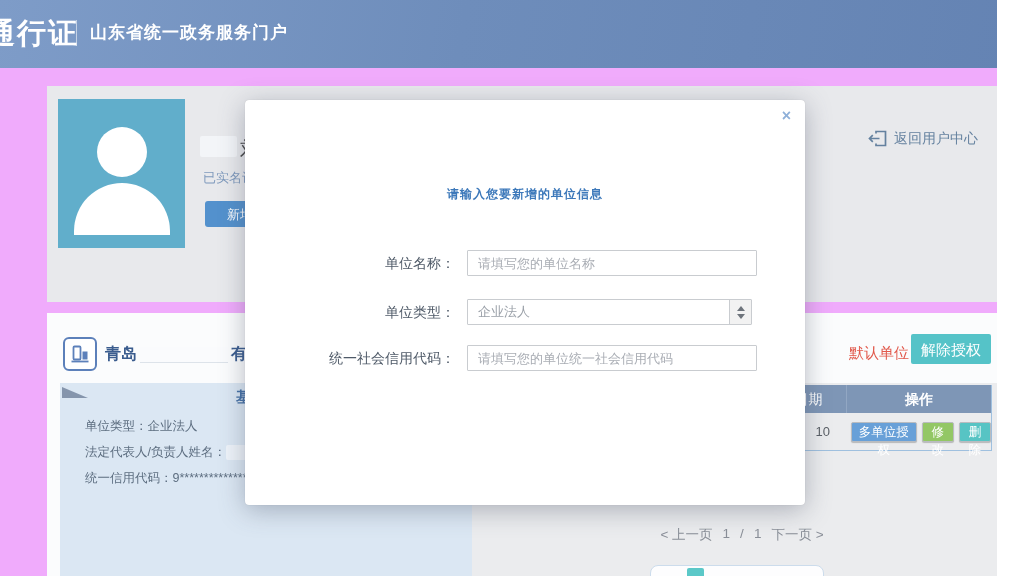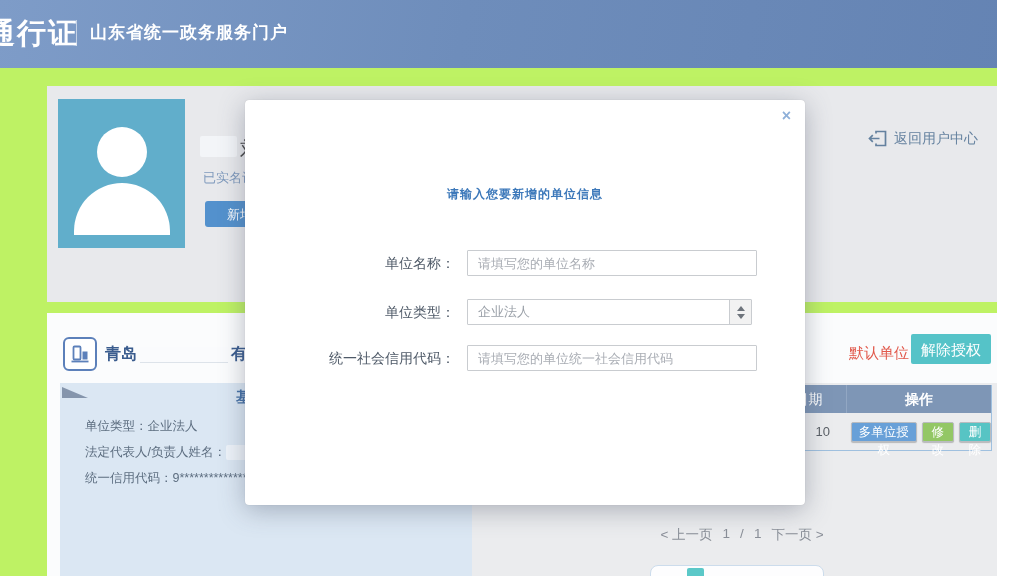--- a/index.html
+++ b/index.html
@@ -1,18 +1,18 @@
 <!DOCTYPE html>
 <html><head>
 <meta charset="utf-8">
 <style>
   html,body{margin:0;padding:0;}
   #page{
     position:relative;width:997px;height:576px;overflow:hidden;
-    background:#bef264;
+    background:#f0abfc;
     font-family:"Liberation Sans","DejaVu Sans",sans-serif;
     -webkit-font-smoothing:antialiased;
   }
   
   .hdr{position:absolute;left:0;top:0;width:1027px;height:68px;
     background:linear-gradient(100deg,#7e9cc8 0%,#6e8dbb 45%,#6483b3 100%);}
   .hdr-logo{position:absolute;left:-14px;top:14px;color:#fff;font-size:29px;font-weight:bold;letter-spacing:2px;}
   .hdr-divider{position:absolute;left:76px;top:20px;width:1px;height:26px;background:rgba(255,255,255,.55);}
   .hdr-sub{position:absolute;left:90px;top:21px;color:#fff;font-size:17px;font-weight:bold;letter-spacing:1px;}
   

